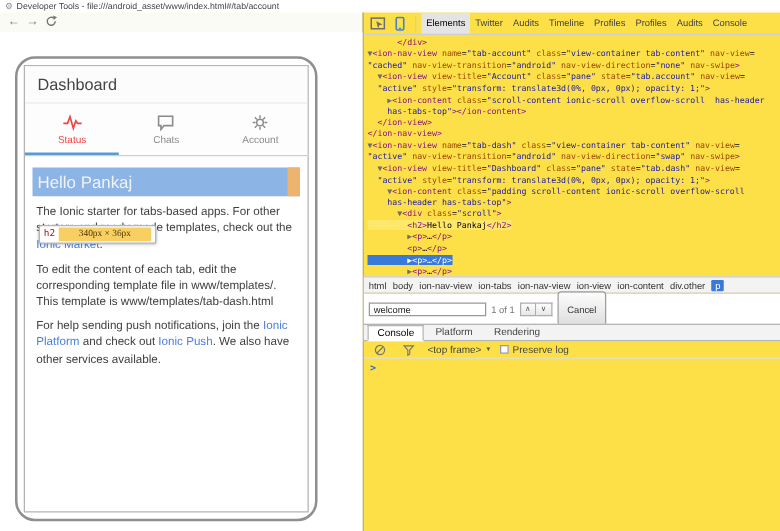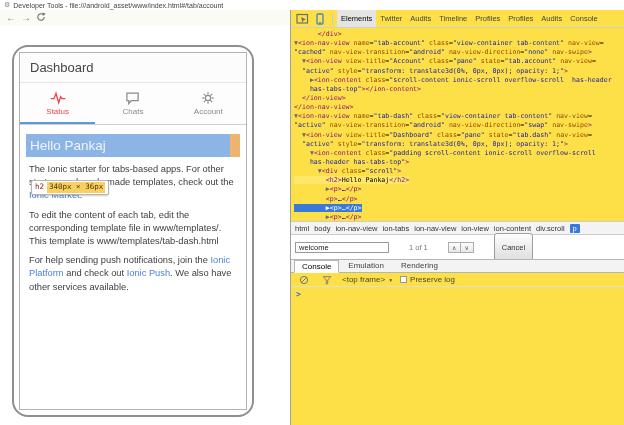--- a/index.html
+++ b/index.html
@@ -29,21 +29,21 @@
   .apptab.active { color:#ef4444; }
   .apptab.active::after { content:""; position:absolute; left:0; right:0; bottom:0; height:2px; background:#5b9bd5; }
   .tabicon svg { display:block; }
 
   .appcontent { flex:1; position:relative; padding:5px 9px; font-size:9.3px; line-height:1.42; color:#404040; }
   .h2hl { margin:4px -3px 2px -3px; height:23px; background:#8cb4e4; display:flex; align-items:center; position:relative; }
   .h2hl .htext { font-size:13.5px; color:#eef3fa; padding-left:4px; }
   .marginchip { position:absolute; right:0; top:0; width:10px; height:100%; background:#edb46e; }
   .tooltip { position:absolute; left:11px; top:31px; display:inline-flex; align-items:center; gap:3px; background:#fff; border:1px solid #b5b5b5; border-radius:2px; padding:1px 3px; font-family:"DejaVu Sans Mono", monospace; font-size:7.5px; z-index:4; box-shadow:0 1px 2px rgba(0,0,0,.2);margin-top:24px; }
   .tooltip .ttag { color:#a31515; }
-  .tooltip .tdims { background:#f7cf62; color:#4d3a00; padding:0 2px; }
+  .tooltip .tdims { background:#f7cf62; color:#4d3a00; padding:0 16px;font-family:Liberation Serif, serif; }
   .p { margin:6px 0; }
   .p .link { color:#4a7fdb; cursor:pointer; }
 
   
   .devtools { flex:1; min-width:0; border-left:1px solid #a0a0a0; display:flex; flex-direction:column; background:#fde047; }
   .dtbar { height:18px; display:flex; align-items:center; gap:2px; padding:0 3px; border-bottom:1px solid #cfcfcf; }
   .dticon { width:16px; height:14px; display:flex; align-items:center; justify-content:center; cursor:pointer; }
   .dtsep { width:1px; height:12px; background:#ccc; margin:0 2px; }
   .dttabs { display:flex; flex:1; height:100%; overflow:hidden; }
   .dttab { padding:0 4px; font-size:7.5px; color:#444; display:flex; align-items:center; white-space:nowrap; cursor:pointer; }
@@ -56,21 +56,21 @@
   .ct .v  { color:#1a1aa6; }
   .ct .ar { color:#6e6e6e; }
   .ct.mt { background:#ffe76b; }
   .ct.sel { background:#3879d9; }
   .ct.sel, .ct.sel span { color:#fff !important; }
 
   .crumbs { height:13px; border-top:1px solid #ccc; background:#f3f3f3; display:flex; align-items:center; gap:5px; padding:0 4px; font-size:7.5px; color:#333; overflow:hidden; }
   .crumb { cursor:pointer; white-space:nowrap; }
   .crumb.active { background:#3879d9; color:#fff; padding:0 3px; border-radius:1px; }
 
-  .findbar { height:16px; border-top:1px solid #ccc; display:flex; align-items:center; gap:20px; padding:12px 4px; background:#fff; }
+  .findbar { height:16px; border-top:1px solid #ccc; display:flex; align-items:center; gap:4px; padding:12px 4px; background:#fff; }
   .findbar input { width:94px; height:11px; font-size:7.5px; border:1px solid #999; padding:0 3px; font-family:"Liberation Sans", sans-serif; color:#222; }
   .findcount { font-size:7.5px; color:#777; }
   .stepgroup { display:flex; }
   .stepbtn { width:13px; height:11px; border:1px solid #adadad; background:linear-gradient(#fdfdfd,#e8e8e8); font-size:6px; display:flex; align-items:center; justify-content:center; color:#555; cursor:pointer; }
   .stepbtn + .stepbtn { border-left:none; }
   .cancelbtn { height:28px; border:1px solid #9d9d9d; border-radius:3px; background:linear-gradient(#fdfdfd,#dedede); font-size:7.5px; padding:0 7px; color:#333; cursor:pointer; font-family:"Liberation Sans", sans-serif; }
 
   .drawertabs { height:14px; background:#f3f3f3; border-top:1px solid #b5b5b5; border-bottom:1px solid #b5b5b5; display:flex; align-items:flex-end; padding:0 3px; gap:1px; }
   .drawertab { font-size:8px; color:#444; padding:1px 7px; border:1px solid transparent; cursor:pointer; }
   .drawertab.active { background:#fff; border:1px solid #b5b5b5; border-bottom:1px solid #fff; margin-bottom:-1px; color:#000; }
@@ -197,37 +197,37 @@
       <div class="code" id="codeArea"><div class="cl"><span class="ct">      <span class="tg">&lt;/div</span><span class="tg">&gt;</span></span></div><div class="cl"><span class="ct"><span class="ar">▼</span><span class="tg">&lt;ion-nav-view</span> <span class="at">name</span>=<span class="v">"tab-account"</span> <span class="at">class</span>=<span class="v">"view-container tab-content"</span> <span class="at">nav-view</span>=</span></div><div class="cl"><span class="ct"><span class="v">"cached"</span> <span class="at">nav-view-transition</span>=<span class="v">"android"</span> <span class="at">nav-view-direction</span>=<span class="v">"none"</span> <span class="at">nav-swipe</span><span class="tg">&gt;</span></span></div><div class="cl"><span class="ct">  <span class="ar">▼</span><span class="tg">&lt;ion-view</span> <span class="at">view-title</span>=<span class="v">"Account"</span> <span class="at">class</span>=<span class="v">"pane"</span> <span class="at">state</span>=<span class="v">"tab.account"</span> <span class="at">nav-view</span>=</span></div><div class="cl"><span class="ct">  <span class="v">"active"</span> <span class="at">style</span>=<span class="v">"transform: translate3d(0%, 0px, 0px); opacity: 1;"</span><span class="tg">&gt;</span></span></div><div class="cl"><span class="ct">    <span class="ar">▶</span><span class="tg">&lt;ion-content</span> <span class="at">class</span>=<span class="v">"scroll-content ionic-scroll overflow-scroll  has-header</span></span></div><div class="cl"><span class="ct"><span class="v">    has-tabs-top"</span><span class="tg">&gt;</span><span class="tg">&lt;/ion-content</span><span class="tg">&gt;</span></span></div><div class="cl"><span class="ct">  <span class="tg">&lt;/ion-view</span><span class="tg">&gt;</span></span></div><div class="cl"><span class="ct"><span class="tg">&lt;/ion-nav-view</span><span class="tg">&gt;</span></span></div><div class="cl"><span class="ct"><span class="ar">▼</span><span class="tg">&lt;ion-nav-view</span> <span class="at">name</span>=<span class="v">"tab-dash"</span> <span class="at">class</span>=<span class="v">"view-container tab-content"</span> <span class="at">nav-view</span>=</span></div><div class="cl"><span class="ct"><span class="v">"active"</span> <span class="at">nav-view-transition</span>=<span class="v">"android"</span> <span class="at">nav-view-direction</span>=<span class="v">"swap"</span> <span class="at">nav-swipe</span><span class="tg">&gt;</span></span></div><div class="cl"><span class="ct">  <span class="ar">▼</span><span class="tg">&lt;ion-view</span> <span class="at">view-title</span>=<span class="v">"Dashboard"</span> <span class="at">class</span>=<span class="v">"pane"</span> <span class="at">state</span>=<span class="v">"tab.dash"</span> <span class="at">nav-view</span>=</span></div><div class="cl"><span class="ct">  <span class="v">"active"</span> <span class="at">style</span>=<span class="v">"transform: translate3d(0%, 0px, 0px); opacity: 1;"</span><span class="tg">&gt;</span></span></div><div class="cl"><span class="ct">    <span class="ar">▼</span><span class="tg">&lt;ion-content</span> <span class="at">class</span>=<span class="v">"padding scroll-content ionic-scroll overflow-scroll</span></span></div><div class="cl"><span class="ct"><span class="v">    has-header has-tabs-top"</span><span class="tg">&gt;</span></span></div><div class="cl"><span class="ct">      <span class="ar">▼</span><span class="tg">&lt;div</span> <span class="at">class</span>=<span class="v">"scroll"</span><span class="tg">&gt;</span></span></div><div class="cl"><span class="ct mt">        <span class="tg">&lt;h2</span><span class="tg">&gt;</span>Hello Pankaj<span class="tg">&lt;/h2</span><span class="tg">&gt;</span></span></div><div class="cl"><span class="ct">        <span class="ar">▶</span><span class="tg">&lt;p</span><span class="tg">&gt;</span>…<span class="tg">&lt;/p</span><span class="tg">&gt;</span></span></div><div class="cl"><span class="ct">        <span class="tg">&lt;p</span><span class="tg">&gt;</span>…<span class="tg">&lt;/p</span><span class="tg">&gt;</span></span></div><div class="cl"><span class="ct sel">        <span class="ar">▶</span><span class="tg">&lt;p</span><span class="tg">&gt;</span>…<span class="tg">&lt;/p</span><span class="tg">&gt;</span></span></div><div class="cl"><span class="ct">        <span class="ar">▶</span><span class="tg">&lt;p</span><span class="tg">&gt;</span>…<span class="tg">&lt;/p</span><span class="tg">&gt;</span></span></div></div>
 
       <div class="crumbs" id="crumbs">
           <span class="crumb">html</span>
           <span class="crumb">body</span>
           <span class="crumb">ion-nav-view</span>
           <span class="crumb">ion-tabs</span>
           <span class="crumb">ion-nav-view</span>
           <span class="crumb">ion-view</span>
           <span class="crumb">ion-content</span>
-          <span class="crumb">div.scroll</span>
+          <span class="crumb">div.other</span>
           <span class="crumb active">p</span>
         </div>
 
       <div class="findbar">
         <input value="welcome" style="">
         <span class="findcount">1 of 1</span>
         <span class="stepgroup">
           <span class="stepbtn">∧</span>
           <span class="stepbtn">∨</span>
         </span>
         <button class="cancelbtn">Cancel</button>
       </div>
 
       <div class="drawertabs" id="drawerTabs">
           <div class="drawertab active">Console</div>
-          <div class="drawertab">Emulation</div>
+          <div class="drawertab">Platform</div>
           <div class="drawertab">Rendering</div>
         </div>
 
       <div class="constoolbar">
         <span class="dticon">
             <svg width="10" height="10" viewBox="0 0 12 12">
               <circle cx="6" cy="6" r="4.4" fill="none" stroke="#777" stroke-width="1.2"></circle>
               <line x1="2.9" y1="9.1" x2="9.1" y2="2.9" stroke="#777" stroke-width="1.2"></line>
             </svg>
           </span>

